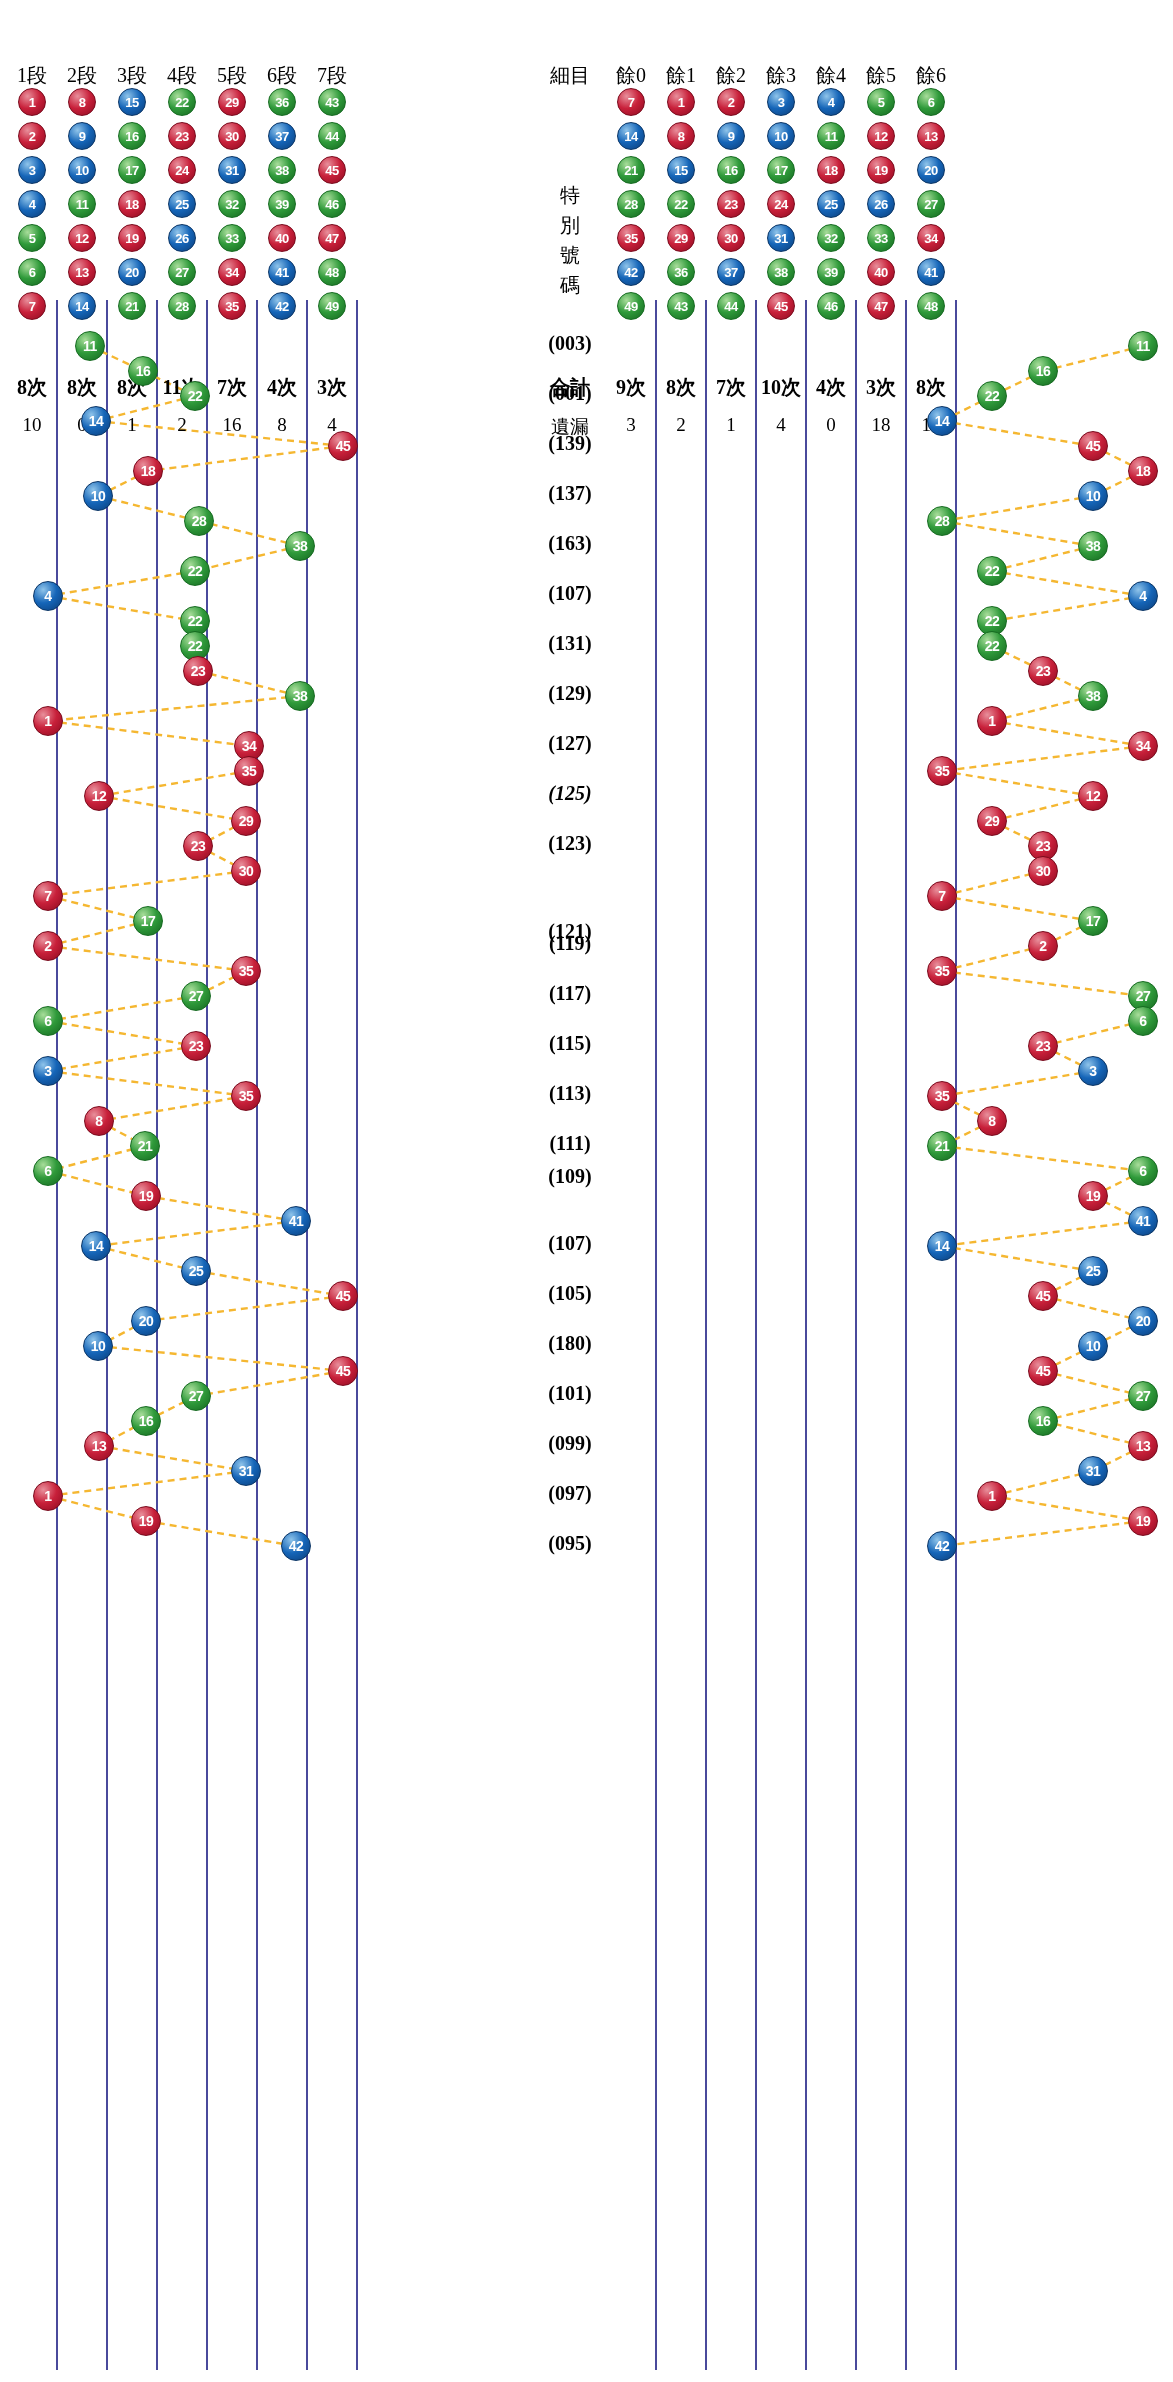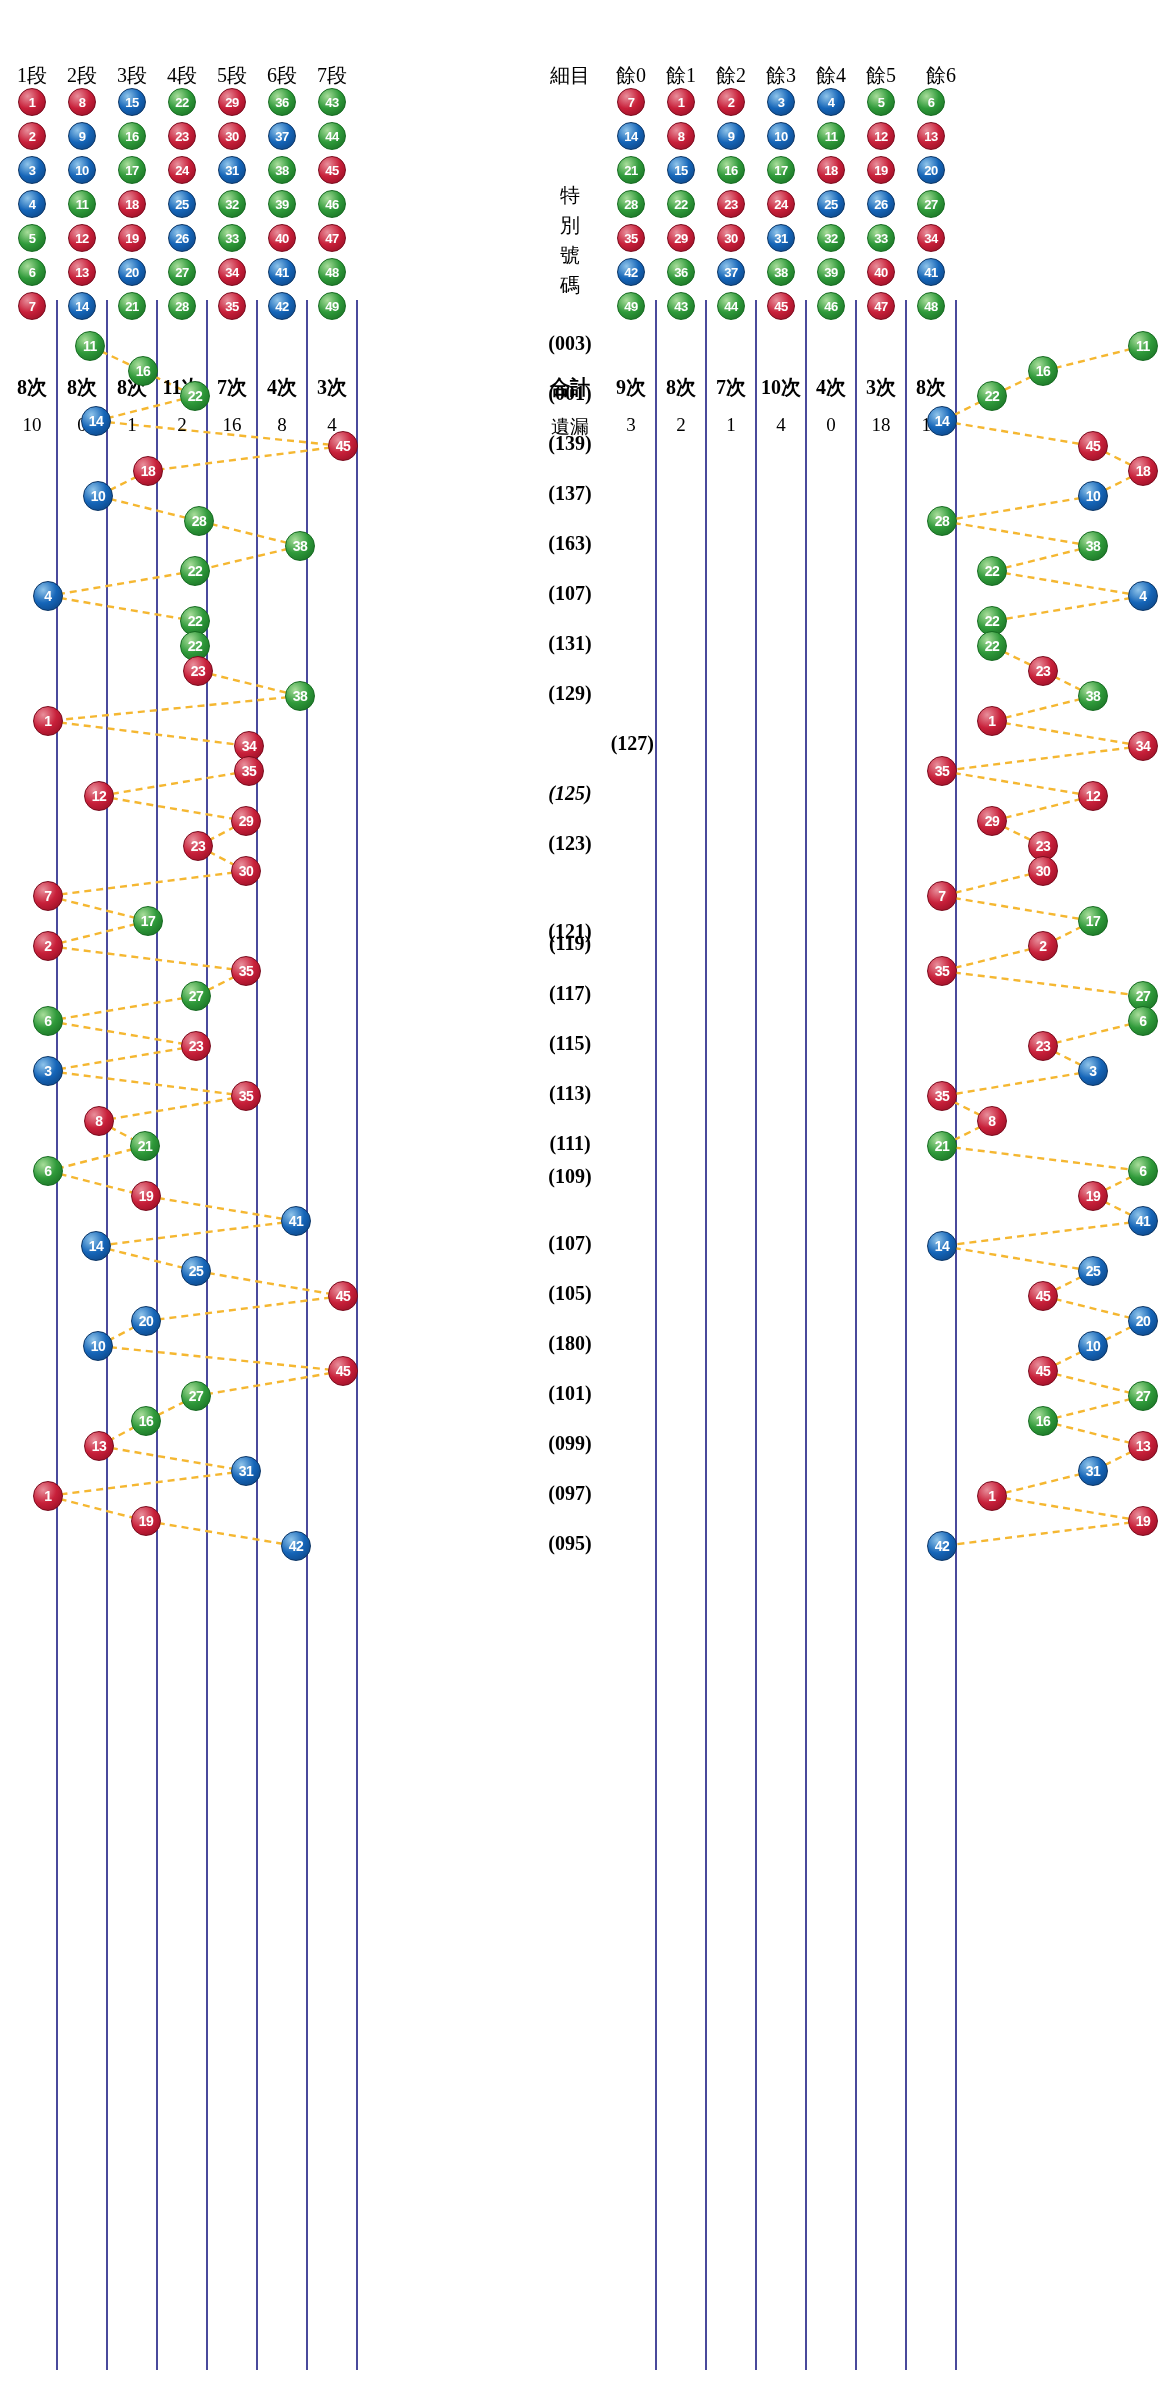--- a/index.html
+++ b/index.html
@@ -244,21 +244,21 @@
       <div class="ball small green" style="left: 817px; top: 258px;">39</div>
       <div class="ball small green" style="left: 817px; top: 292px;">46</div>
       <div class="hdr hdr-label" style="left: 856px; width: 50px;">餘5</div>
       <div class="ball small green" style="left: 867px; top: 88px;">5</div>
       <div class="ball small red" style="left: 867px; top: 122px;">12</div>
       <div class="ball small red" style="left: 867px; top: 156px;">19</div>
       <div class="ball small blue" style="left: 867px; top: 190px;">26</div>
       <div class="ball small green" style="left: 867px; top: 224px;">33</div>
       <div class="ball small red" style="left: 867px; top: 258px;">40</div>
       <div class="ball small red" style="left: 867px; top: 292px;">47</div>
-      <div class="hdr hdr-label" style="left: 906px; width: 50px; text-align: right;">餘6</div>
+      <div class="hdr hdr-label" style="left: 906px; width: 50px;">餘6</div>
       <div class="ball small green" style="left: 917px; top: 88px;">6</div>
       <div class="ball small red" style="left: 917px; top: 122px;">13</div>
       <div class="ball small blue" style="left: 917px; top: 156px;">20</div>
       <div class="ball small green" style="left: 917px; top: 190px;">27</div>
       <div class="ball small red" style="left: 917px; top: 224px;">34</div>
       <div class="ball small blue" style="left: 917px; top: 258px;">41</div>
       <div class="ball small green" style="left: 917px; top: 292px;">48</div>
       <div class="hdr hdr-label" style="left: 520px; width: 100px;">細目</div>
       <div class="cnt" style="left: 7px; width: 50px;">8次</div>
       <div class="cnt" style="left: 57px; width: 50px;">8次</div>
@@ -401,21 +401,21 @@
     </div>
   <div id="period-layer">
       <div class="rowlabel" style="left: 510px; top: 332px;">(003)</div>
       <div class="rowlabel" style="left: 510px; top: 382px;">(001)</div>
       <div class="rowlabel" style="left: 510px; top: 432px;">(139)</div>
       <div class="rowlabel" style="left: 510px; top: 482px;">(137)</div>
       <div class="rowlabel" style="left: 510px; top: 532px;">(163)</div>
       <div class="rowlabel" style="left: 510px; top: 582px;">(107)</div>
       <div class="rowlabel" style="left: 510px; top: 632px;">(131)</div>
       <div class="rowlabel" style="left: 510px; top: 682px;">(129)</div>
-      <div class="rowlabel" style="left: 534px; top: 732px; text-align: right;">(127)</div>
+      <div class="rowlabel" style="left: 510px; top: 732px;">(127)</div>
       <div class="rowlabel" style="left: 510px; top: 782px; font-style: italic;">(125)</div>
       <div class="rowlabel" style="left: 510px; top: 832px;">(123)</div>
       <div class="rowlabel" style="left: 510px; top: 882px; margin-top: 38px;">(121)</div>
       <div class="rowlabel" style="left: 510px; top: 932px;">(119)</div>
       <div class="rowlabel" style="left: 510px; top: 982px;">(117)</div>
       <div class="rowlabel" style="left: 510px; top: 1032px;">(115)</div>
       <div class="rowlabel" style="left: 510px; top: 1082px;">(113)</div>
       <div class="rowlabel" style="left: 510px; top: 1132px;">(111)</div>
       <div class="rowlabel" style="left: 510px; top: 1165px;">(109)</div>
       <div class="rowlabel" style="left: 510px; top: 1232px;">(107)</div>

